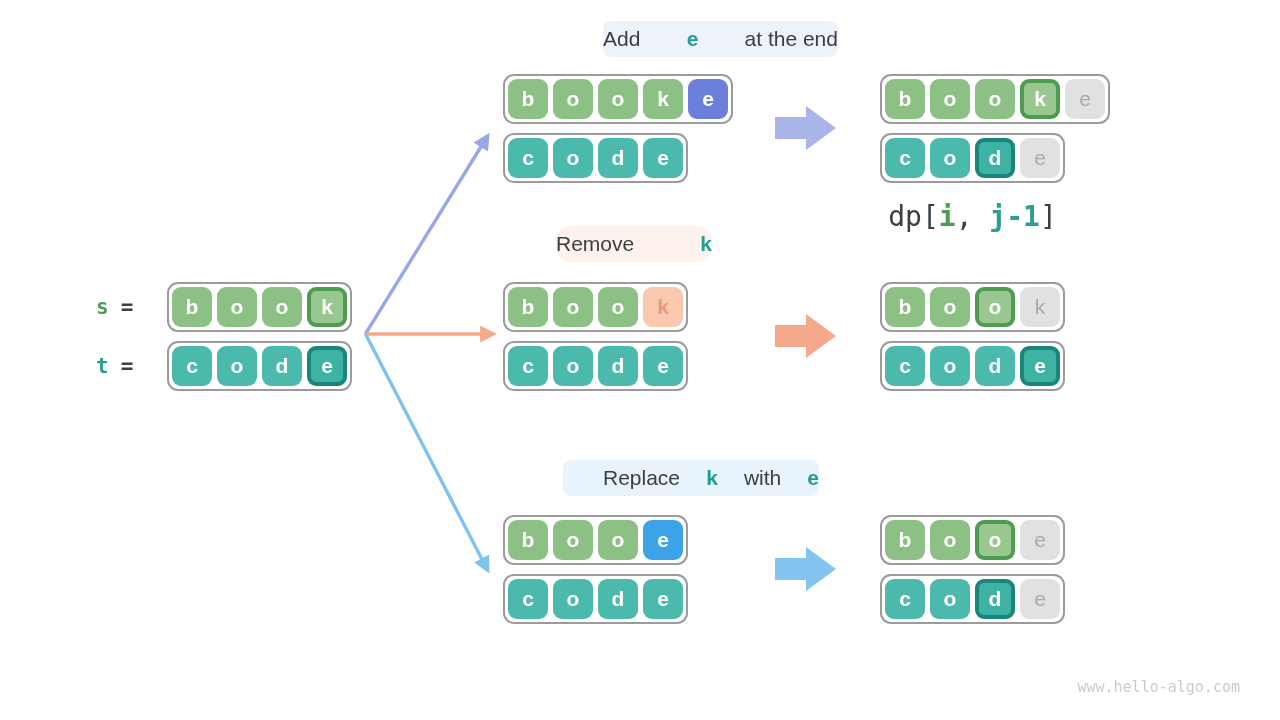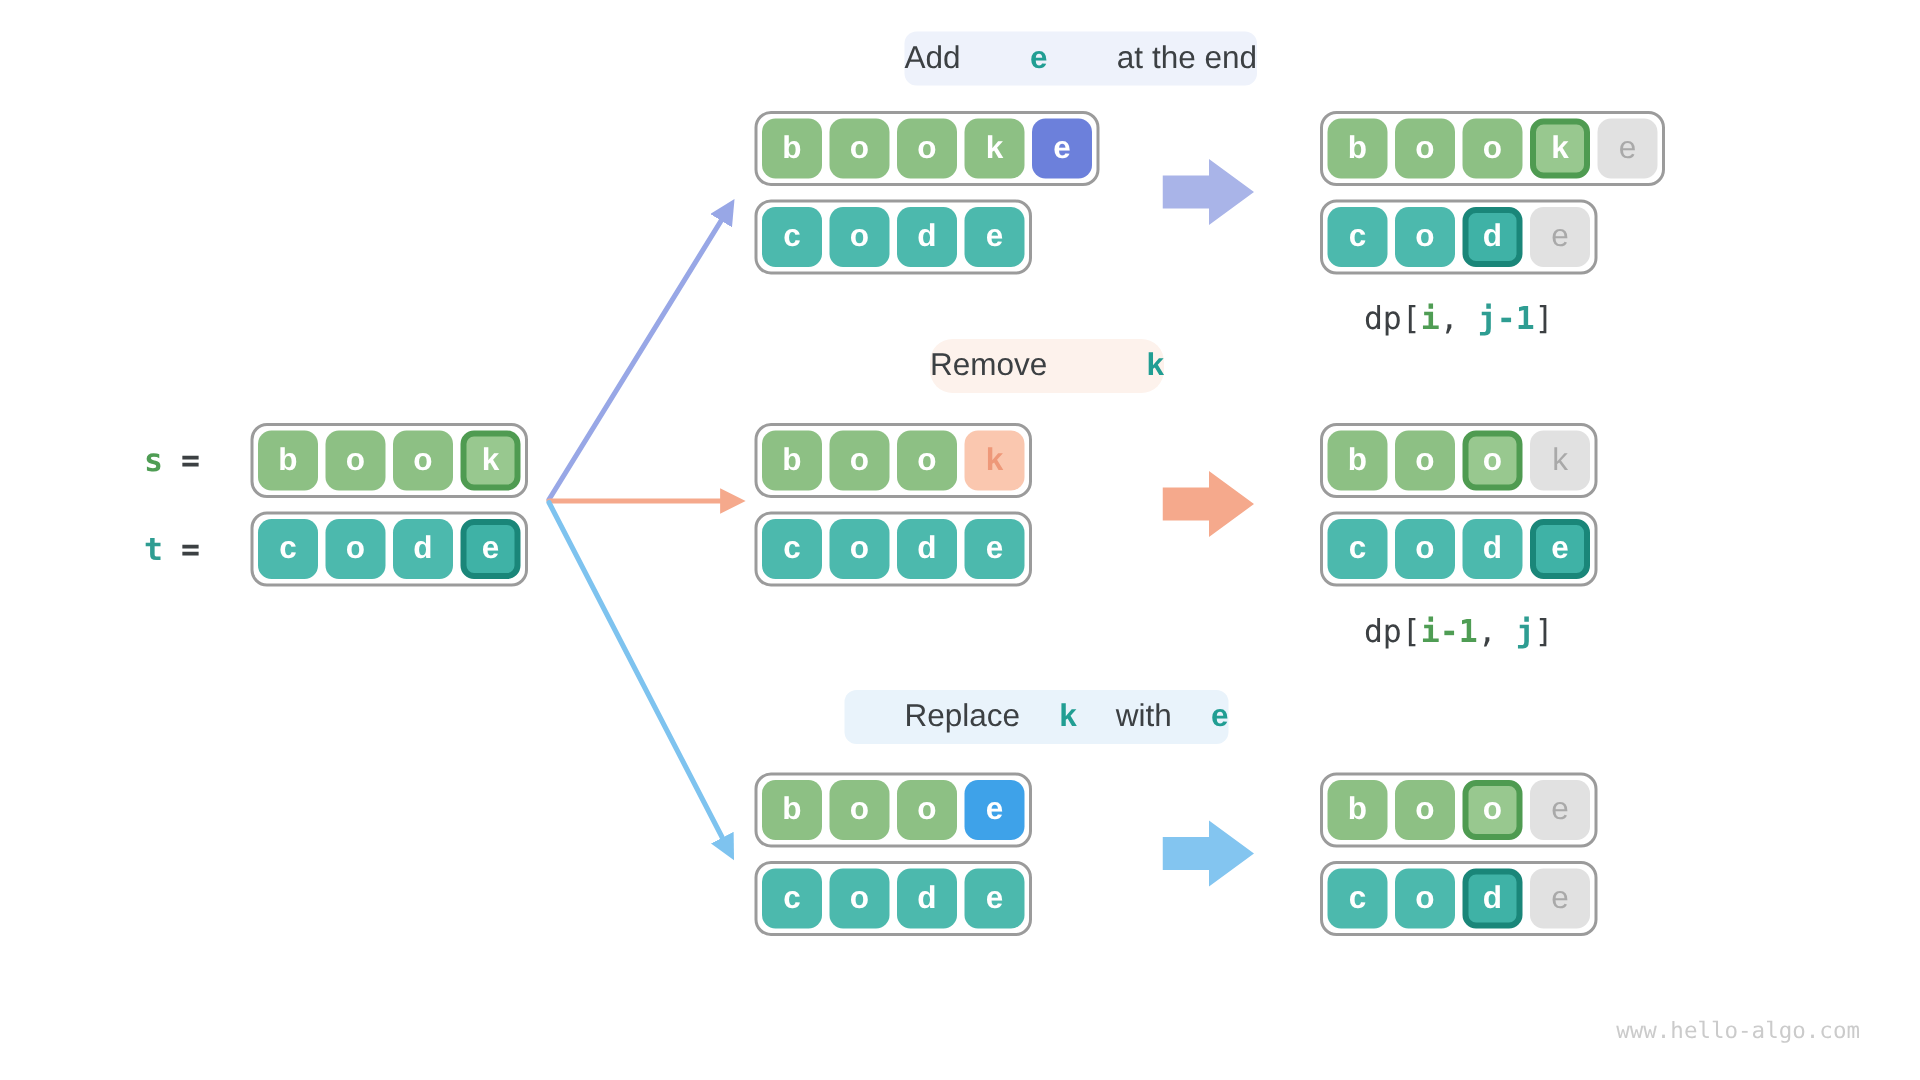--- a/index.html
+++ b/index.html
@@ -29,31 +29,31 @@
   .s-remr-top{left:880px;top:282px}  .s-remr-bot{left:880px;top:341px}
   .s-repr-top{left:880px;top:515px}  .s-repr-bot{left:880px;top:574px}
 
   
   .prefix{position:absolute;height:50px;display:flex;align-items:center;gap:12px;
           font:700 21px "DejaVu Sans Mono",monospace;}
   .prefix-s{left:96px;top:282px}
   .prefix-t{left:96px;top:341px}
 
   
-  .dp{position:absolute;text-align:center;font-family:"DejaVu Sans Mono",monospace;font-size:21px;}
+  .dp{position:absolute;text-align:center;font-family:"DejaVu Sans Mono",monospace;font-size:28px;}
   .dp-src{left:167px;top:409px;width:185px}
   .dp-add{left:880px;top:200px;width:185px}
   .dp-rem{left:880px;top:409px;width:185px}
   .dp-rep{left:880px;top:642px;width:185px}
 
   
   .pill{position:absolute;height:36px;display:flex;align-items:center;justify-content:space-between;
         border-radius:8px;font:400 21px "Liberation Sans",sans-serif;}
   .pill-add{left:603px;top:21px;width:235px;background:#eef2fb;}
-  .pill-remove{left:620px;top:226px;width:156px;background:#fdf2ec;border-radius:15px;}
+  .pill-remove{left:556px;top:226px;width:156px;background:#fdf2ec;border-radius:15px;}
   .pill-replace{left:563px;top:460px;width:216px;background:#e9f3fb;padding-left:40px;}
 
   
   .seg{white-space:pre;}
   .seg.dark{color:#3c4043;}
   .seg.green{color:#4f9d54;font-weight:700;}
   .seg.teal{color:#2e9d92;font-weight:700;}
   .seg.teal-bold{color:#219e93;font-weight:700;}
 
   
@@ -169,21 +169,20 @@
       <div class="cell green">o</div>
       <div class="cell green-hl">o</div>
       <div class="cell gray">k</div>
     </div>
   <div class="strip s-remr-bot">
       <div class="cell teal">c</div>
       <div class="cell teal">o</div>
       <div class="cell teal">d</div>
       <div class="cell teal-hl">e</div>
     </div>
-  <div class="dp dp-rem"><span class="seg dark">dp[</span><span class="seg green">i-1</span><span class="seg dark">, </span><span class="seg teal">j</span><span class="seg dark">]</span></div>
 
   <div class="pill pill-replace">
       <span class="seg dark">Replace </span>
       <span class="seg teal-bold">k</span>
       <span class="seg dark"> with </span>
       <span class="seg teal-bold">e</span>
     </div>
   <div class="strip s-rep-top">
       <div class="cell green">b</div>
       <div class="cell green">o</div>

